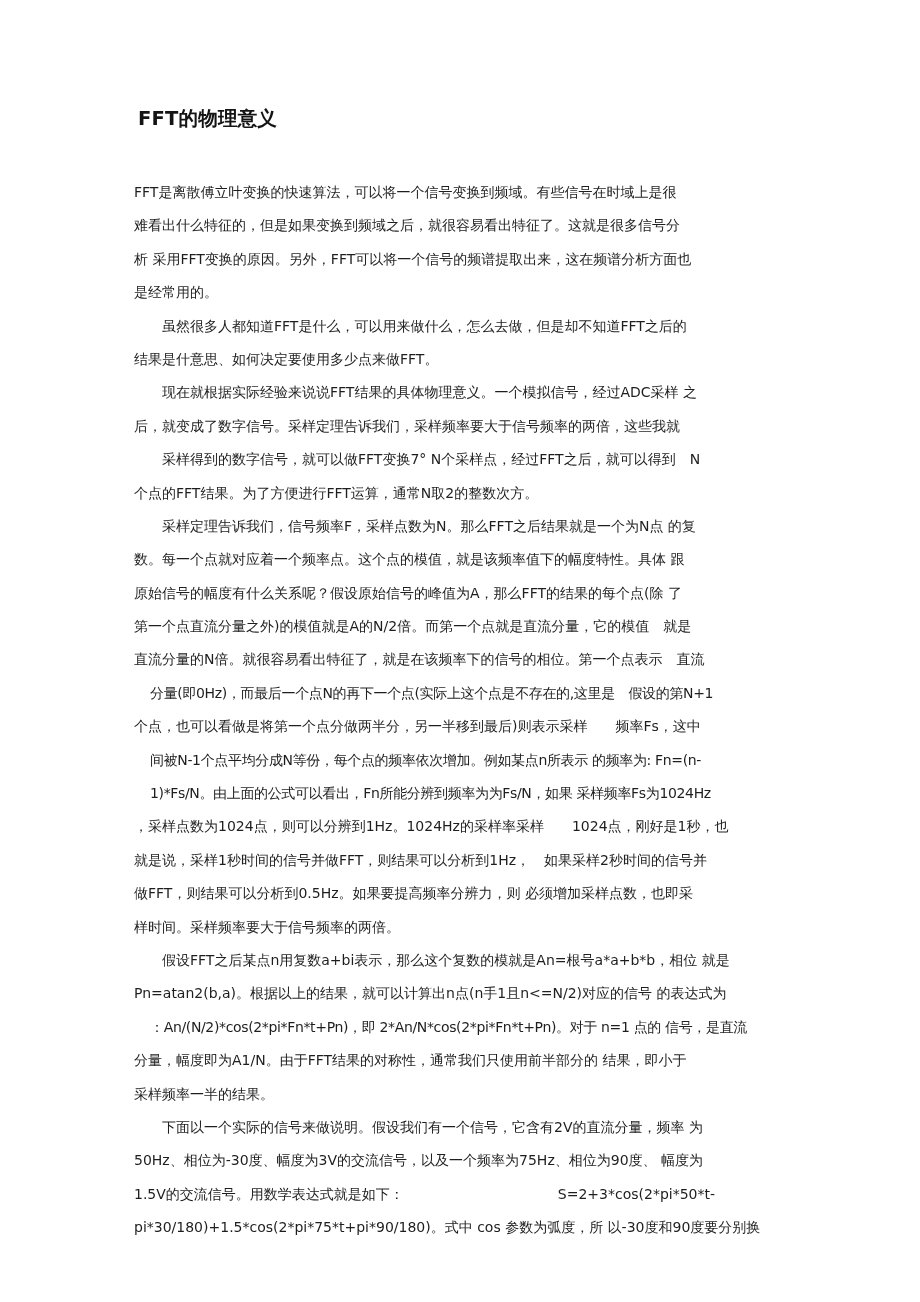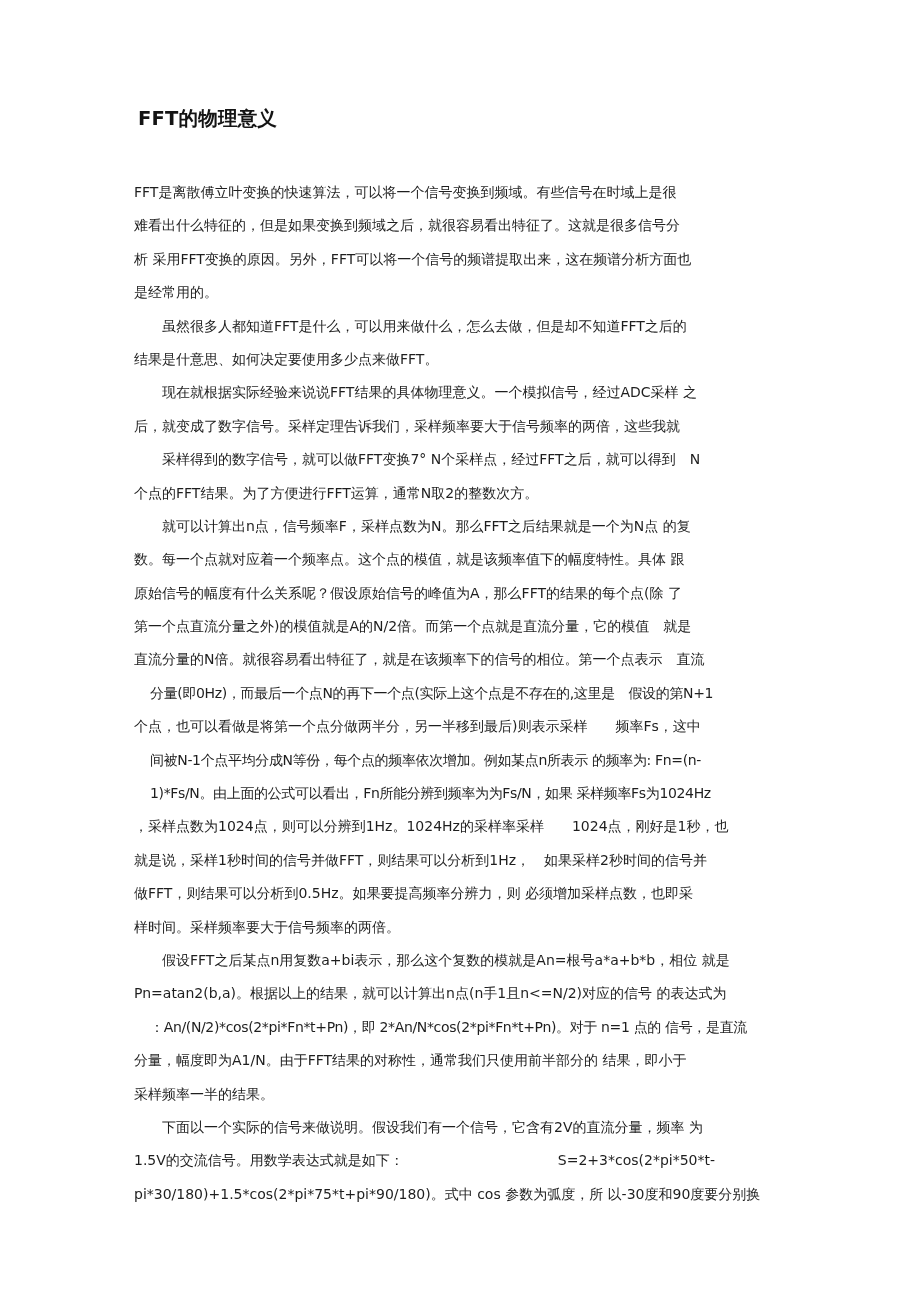--- a/index.html
+++ b/index.html
@@ -59,36 +59,37 @@
     <div class="line">FFT是离散傅立叶变换的快速算法，可以将一个信号变换到频域。有些信号在时域上是很</div>
     <div class="line">难看出什么特征的，但是如果变换到频域之后，就很容易看出特征了。这就是很多信号分</div>
     <div class="line">析 采用FFT变换的原因。另外，FFT可以将一个信号的频谱提取出来，这在频谱分析方面也</div>
     <div class="line">是经常用的。</div>
     <div class="line">　　虽然很多人都知道FFT是什么，可以用来做什么，怎么去做，但是却不知道FFT之后的</div>
     <div class="line">结果是什意思、如何决定要使用多少点来做FFT。</div>
     <div class="line">　　现在就根据实际经验来说说FFT结果的具体物理意义。一个模拟信号，经过ADC采样 之</div>
     <div class="line">后，就变成了数字信号。采样定理告诉我们，采样频率要大于信号频率的两倍，这些我就</div>
     <div class="line">　　采样得到的数字信号，就可以做FFT变换7° N个采样点，经过FFT之后，就可以得到　N</div>
     <div class="line">个点的FFT结果。为了方便进行FFT运算，通常N取2的整数次方。</div>
-    <div class="line">　　就可以计算出n点，信号频率F，采样点数为N。那么FFT之后结果就是一个为N点 的复</div>
+    <div class="line">　　采样定理告诉我们，信号频率F，采样点数为N。那么FFT之后结果就是一个为N点 的复</div>
     <div class="line">数。每一个点就对应着一个频率点。这个点的模值，就是该频率值下的幅度特性。具体 跟</div>
     <div class="line">原始信号的幅度有什么关系呢？假设原始信号的峰值为A，那么FFT的结果的每个点(除 了</div>
     <div class="line">第一个点直流分量之外)的模值就是A的N/2倍。而第一个点就是直流分量，它的模值　就是</div>
     <div class="line">直流分量的N倍。就很容易看出特征了，就是在该频率下的信号的相位。第一个点表示　直流</div>
     <div class="line tight">分量(即0Hz)，而最后一个点N的再下一个点(实际上这个点是不存在的,这里是　假设的第N+1</div>
     <div class="line">个点，也可以看做是将第一个点分做两半分，另一半移到最后)则表示采样　　频率Fs，这中</div>
     <div class="line tight">间被N-1个点平均分成N等份，每个点的频率依次增加。例如某点n所表示 的频率为: Fn=(n-</div>
     <div class="line tight">1)*Fs/N。由上面的公式可以看出，Fn所能分辨到频率为为Fs/N，如果 采样频率Fs为1024Hz</div>
     <div class="line">，采样点数为1024点，则可以分辨到1Hz。1024Hz的采样率采样　　1024点，刚好是1秒，也</div>
     <div class="line">就是说，采样1秒时间的信号并做FFT，则结果可以分析到1Hz，　如果采样2秒时间的信号并</div>
     <div class="line">做FFT，则结果可以分析到0.5Hz。如果要提高频率分辨力，则 必须增加采样点数，也即采</div>
     <div class="line">样时间。采样频率要大于信号频率的两倍。</div>
     <div class="line">　　假设FFT之后某点n用复数a+bi表示，那么这个复数的模就是An=根号a*a+b*b，相位 就是</div>
     <div class="line">Pn=atan2(b,a)。根据以上的结果，就可以计算出n点(n手1且n&lt;=N/2)对应的信号 的表达式为</div>
     <div class="line tight">：An/(N/2)*cos(2*pi*Fn*t+Pn)，即 2*An/N*cos(2*pi*Fn*t+Pn)。对于 n=1 点的 信号，是直流</div>
     <div class="line">分量，幅度即为A1/N。由于FFT结果的对称性，通常我们只使用前半部分的 结果，即小于</div>
     <div class="line">采样频率一半的结果。</div>
     <div class="line">　　下面以一个实际的信号来做说明。假设我们有一个信号，它含有2V的直流分量，频率 为</div>
+    <div class="line">50Hz、相位为-30度、幅度为3V的交流信号，以及一个频率为75Hz、相位为90度、 幅度为</div>
     <div class="line">1.5V的交流信号。用数学表达式就是如下：　　　　　　　　　　　S=2+3*cos(2*pi*50*t-</div>
     <div class="line">pi*30/180)+1.5*cos(2*pi*75*t+pi*90/180)。式中 cos 参数为弧度，所 以-30度和90度要分别换</div>
   </div>
 
 </div>
 
 </body></html>

